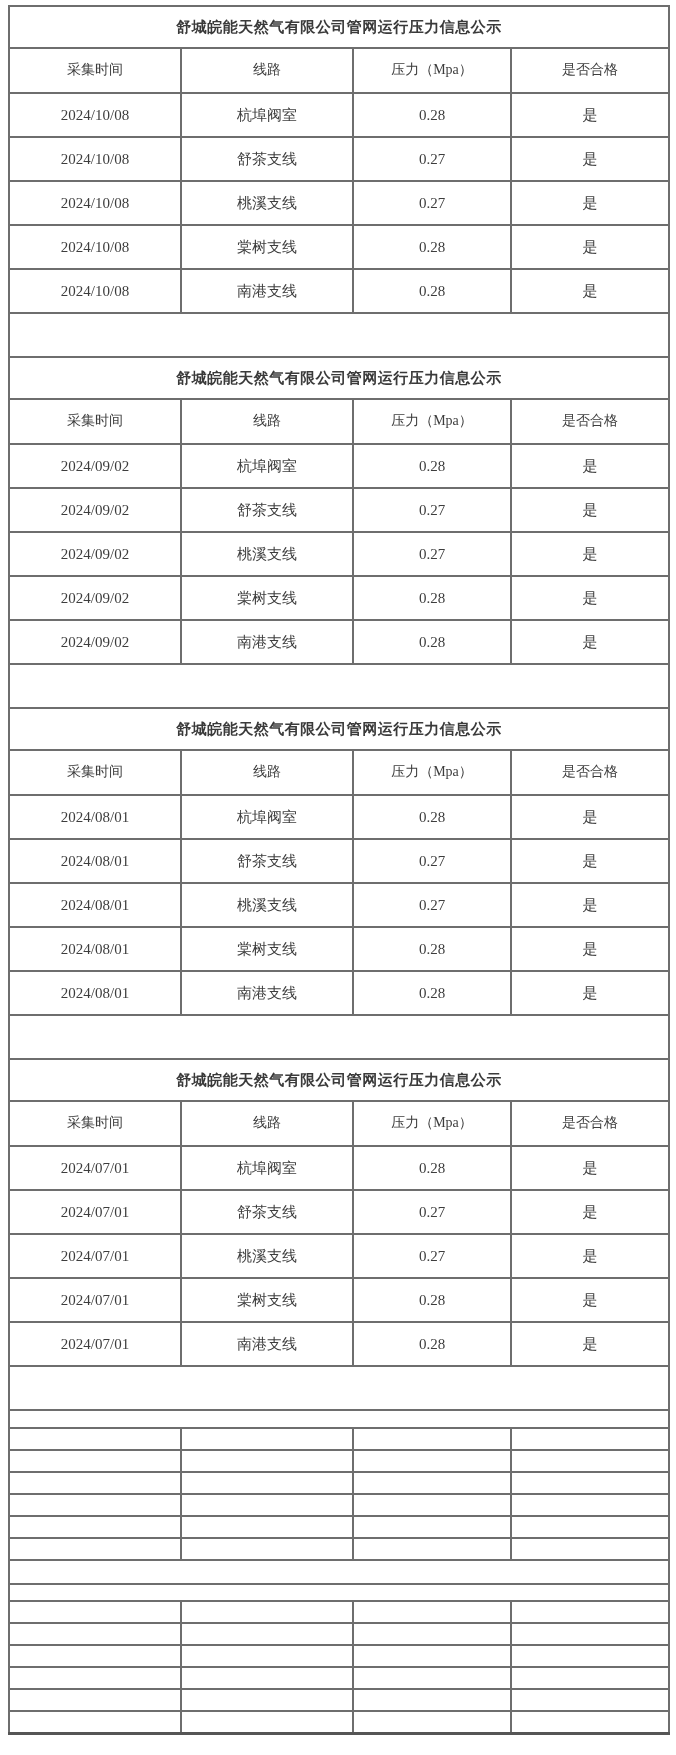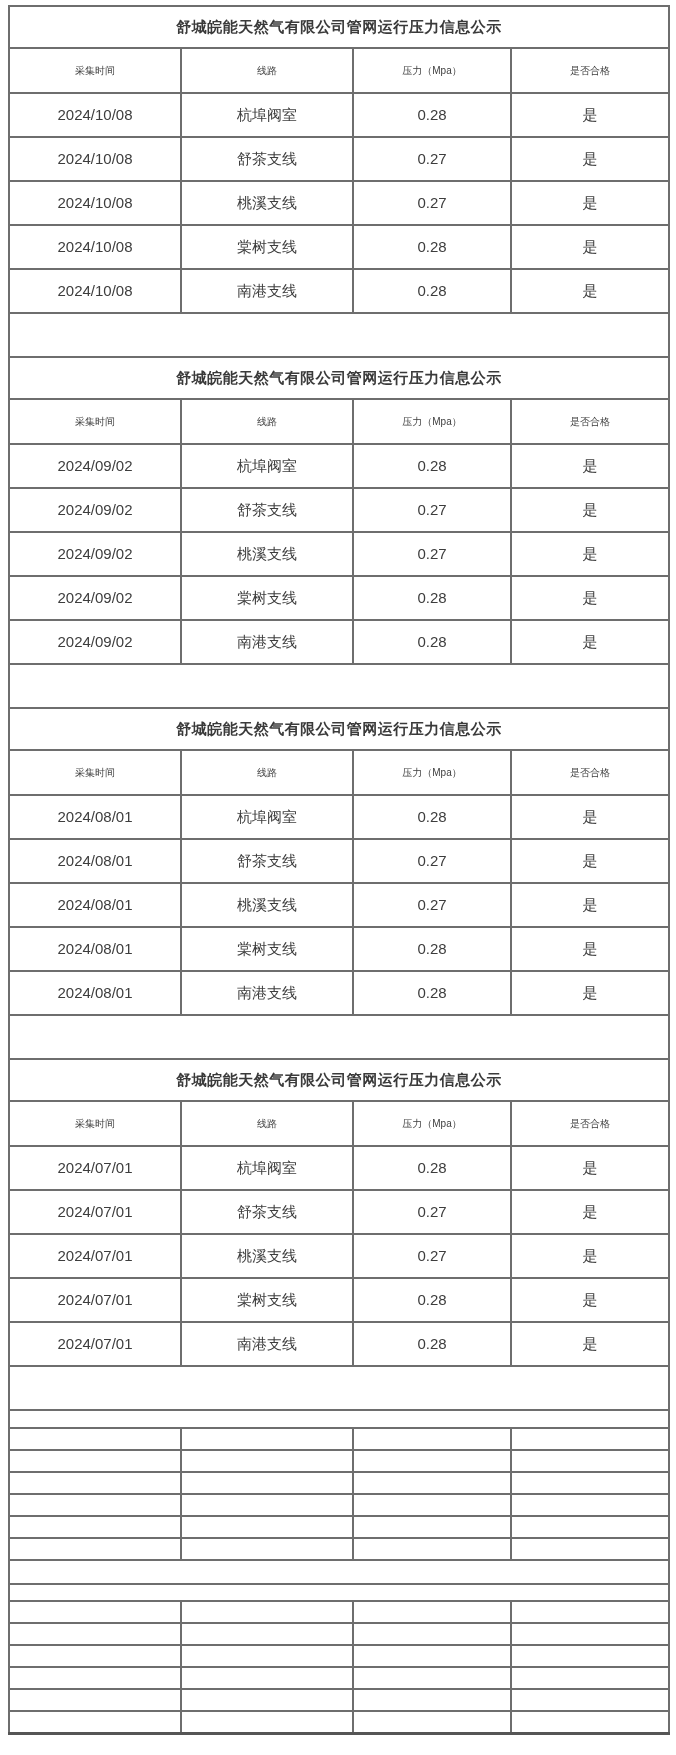--- a/index.html
+++ b/index.html
@@ -4,20 +4,21 @@
 <style>
   html,body{margin:0;padding:0;}
   body{
     width:676px;
     min-height:1755px;
     background:#ffffff;
     font-family:"Liberation Sans","DejaVu Sans",sans-serif;
   }
   .page{
     padding:5px 8px 6px 8px;
+    font-family:Liberation Serif, serif;
   }
   table.main{
     border-collapse:collapse;
     table-layout:fixed;
     width:660px;
     color:#3d3d3d;
   }
   table.main td{
     border:2px solid #6e6e6e;
     text-align:center;
@@ -29,21 +30,21 @@
   }
   tr.title-row td{
     height:40px;
     font-weight:bold;
     font-size:15px;
     letter-spacing:0.5px;
     color:#3a3a3a;
   }
   tr.head-row td{
     height:43px;
-    font-size:10px;
+    font-size:14px;
   }
   tr.data-row td{
     height:42px;
   }
   tr.spacer-row td{
     height:42px;
   }
   tr.blank-a td{height:16px;}
   tr.blank-cells td{height:20px;}
   tr.blank-mid td{height:22px;}

